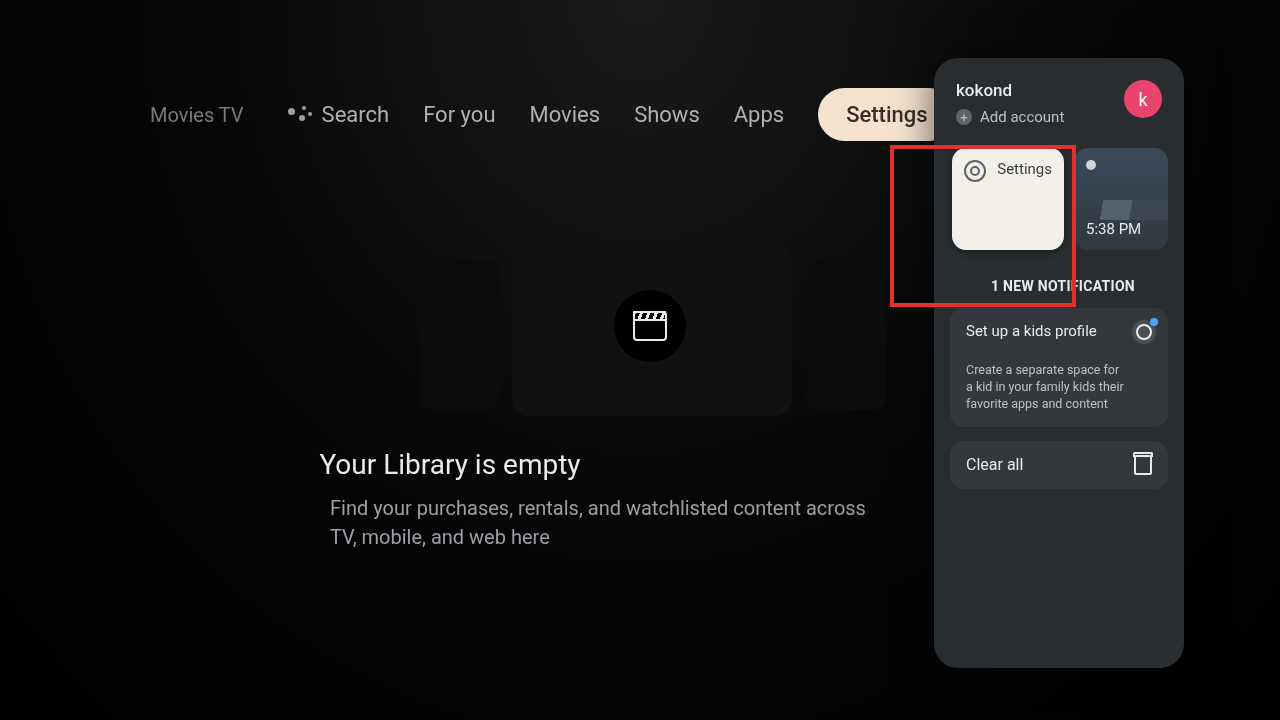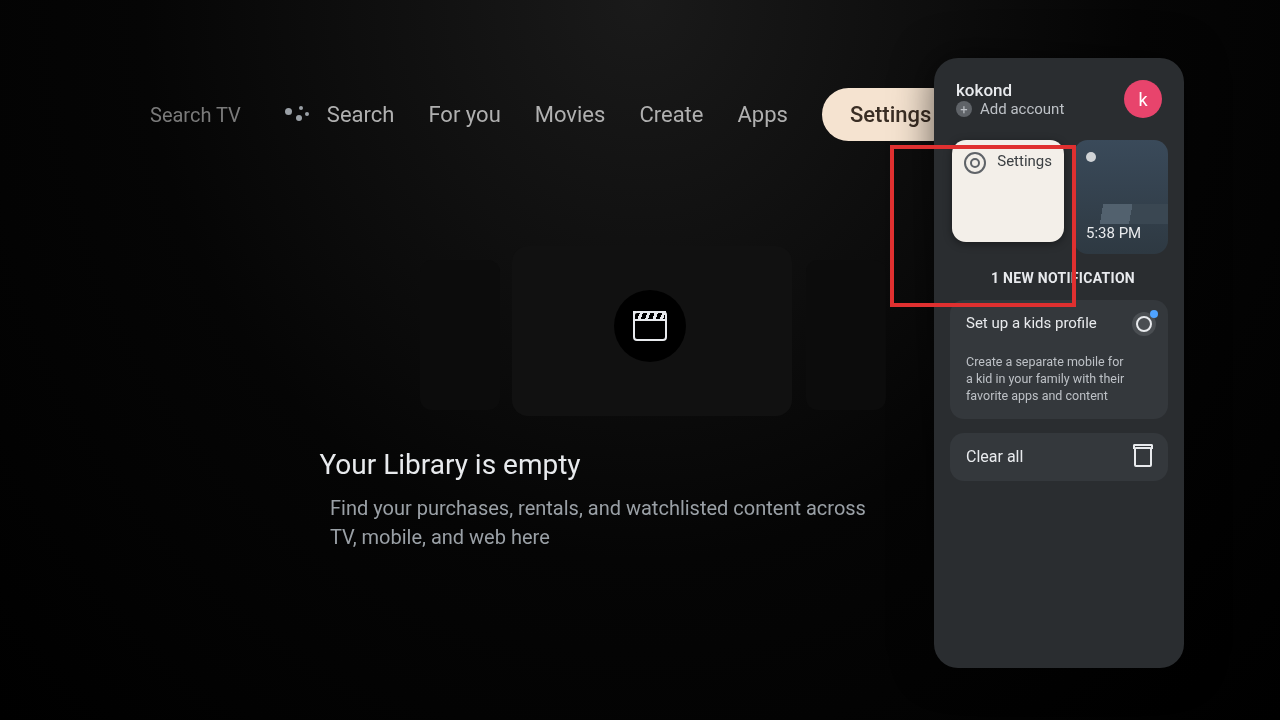--- a/index.html
+++ b/index.html
@@ -1,47 +1,47 @@
 <!DOCTYPE html>
 <html><head>
 <meta charset="utf-8">
 <style>
   html,body{margin:0;padding:0;width:1280px;height:720px;background:#000;font-family:Roboto,Arial,sans-serif;color:#e8eaed;overflow:hidden}
   .screen{position:relative;width:1280px;height:720px;background:radial-gradient(ellipse at 50% 0%,#1a1a1a 0%,#050505 55%,#000 100%)}
   
   .topnav{position:absolute;top:88px;left:150px;display:flex;align-items:center;gap:34px;font-size:22px;color:#b0b0b0}
   .brand{color:#7a7a7a;font-size:20px;margin-right:10px}
-  .nav-item{display:flex;align-items:center;gap:24px;cursor:pointer}
+  .nav-item{display:flex;align-items:center;gap:16px;cursor:pointer}
   .nav-pill{background:#f5e3d0;color:#3a2e24;padding:14px 28px;border-radius:30px;font-weight:500}
   .assistant-icon{display:inline-block;width:18px;height:18px;position:relative}
   .assistant-icon:before{content:"";position:absolute;left:0;top:2px;width:7px;height:7px;border-radius:50%;background:#9aa0a6}
   .assistant-icon:after{content:"";position:absolute;right:0;top:0;width:4px;height:4px;border-radius:50%;background:#9aa0a6;box-shadow:-2px 10px 0 1px #9aa0a6, 6px 6px 0 0 #9aa0a6}
   
   .card-placeholder{position:absolute;top:246px;left:512px;width:280px;height:170px;background:#111;border-radius:16px}
   .card-left{position:absolute;top:260px;left:420px;width:80px;height:150px;background:#0c0c0c;border-radius:12px}
   .card-right{position:absolute;top:260px;left:806px;width:80px;height:150px;background:#0c0c0c;border-radius:12px}
   .movie-circle{position:absolute;top:290px;left:614px;width:72px;height:72px;border-radius:50%;background:#000;display:flex;align-items:center;justify-content:center}
   .clapper{width:30px;height:26px;border:2px solid #e8eaed;border-radius:4px;position:relative}
   .clapper:before{content:"";position:absolute;top:-2px;left:-2px;right:-2px;height:8px;border-bottom:2px solid #e8eaed;background:repeating-linear-gradient(110deg,#e8eaed 0 3px,transparent 3px 7px)}
   .lib-title{position:absolute;top:448px;left:0;width:900px;text-align:center;font-size:28px;color:#e8eaed}
   .lib-sub{position:absolute;top:494px;left:330px;width:560px;text-align:left;font-size:20px;color:#9aa0a6;line-height:1.45}
   
   .panel{position:absolute;top:58px;right:96px;width:250px;height:610px;background:#2a2d30;border-radius:24px;padding:0;box-shadow:0 0 40px rgba(0,0,0,.6)}
   .account{padding:22px 22px 10px 22px;display:flex;justify-content:space-between;align-items:flex-start}
-  .acct-left{display:flex;flex-direction:column;}
+  .acct-left{display:flex;flex-direction:column;gap:8px}
   .acct-name{font-size:17px;color:#e8eaed;font-weight:500}
   .add-acct{display:flex;align-items:center;gap:8px;color:#bdc1c6;font-size:15px}
   .plus-circ{width:16px;height:16px;border-radius:50%;background:#5f6368;display:flex;align-items:center;justify-content:center;font-size:13px;line-height:1}
   .avatar{width:38px;height:38px;border-radius:50%;background:#e8446c;color:#fff;display:flex;align-items:center;justify-content:center;font-size:18px}
   .tile-row{position:relative;margin:12px 16px 0 16px;height:108px}
   .settings-tile{position:absolute;left:2px;top:0;width:112px;height:102px;background:#f3efe9;border-radius:14px;padding:12px;box-sizing:border-box;display:flex;flex-direction:row;justify-content:space-between;color:#3c4043;box-shadow:0 2px 8px rgba(0,0,0,.4)}
   .gear{width:18px;height:18px;border:2px solid #5f6368;border-radius:50%;position:relative}
   .gear:before{content:"";position:absolute;inset:4px;border:2px solid #5f6368;border-radius:50%}
   .settings-label{font-size:15px}
-  .weather-tile{position:absolute;left:124px;top:0;right:0;height:114px;border-radius:14px;background:linear-gradient(180deg,#3a4a5a 0%,#2e3942 100%);padding:12px;box-sizing:border-box;display:flex;flex-direction:column;justify-content:space-between;color:#e8eaed;overflow:hidden}
+  .weather-tile{position:absolute;left:124px;top:0;right:0;height:102px;border-radius:14px;background:linear-gradient(180deg,#3a4a5a 0%,#2e3942 100%);padding:12px;box-sizing:border-box;display:flex;flex-direction:column;justify-content:space-between;color:#e8eaed;overflow:hidden}
   .sun{width:10px;height:10px;border-radius:50%;background:#d0d3d6}
   .mtn{position:absolute;bottom:30px;left:0;right:0;height:20px;background:linear-gradient(100deg,transparent 0 30%,#52616e 30% 60%,#3a4752 60% 100%)}
   .time{font-size:15px;position:relative;z-index:1}
   .highlight-box{position:absolute;border:4px solid #e03030;top:145px;left:890px;width:178px;height:154px;pointer-events:none}
   .notif{margin:22px 0 0 8px;text-align:center;font-size:14px;font-weight:700;letter-spacing:.3px;color:#e8eaed}
   .card{margin:14px 16px 0 16px;background:#34383c;border-radius:14px;padding:14px 16px;position:relative}
   .card-title{font-size:15px;color:#e8eaed;margin-bottom:22px}
   .card-body{font-size:12.5px;color:#bdc1c6;line-height:1.35;padding-right:26px}
   .card-icon{position:absolute;right:12px;top:12px;width:24px;height:24px;border-radius:50%;background:#4a4e52;display:flex;align-items:center;justify-content:center}
   .card-icon:after{content:"";position:absolute;top:-2px;right:-2px;width:8px;height:8px;border-radius:50%;background:#4fa3ff}
@@ -49,28 +49,28 @@
   .clear-card{display:flex;align-items:center;justify-content:space-between}
   .trash{width:14px;height:16px;border:2px solid #e8eaed;border-radius:2px;position:relative}
   .trash:before{content:"";position:absolute;top:-5px;left:-3px;right:-3px;height:3px;border:2px solid #e8eaed;border-bottom:none;border-radius:2px 2px 0 0}
 </style>
 </head>
 <body>
 
 <div class="screen">
 
   <div class="topnav">
-    <span class="brand">Search TV</span>
+    <span class="brand">Movies TV</span>
     <span class="nav-item">
       <span class="assistant-icon"></span>
       <span>Search</span>
     </span>
     <span class="nav-item">For you</span>
     <span class="nav-item">Movies</span>
-    <span class="nav-item">Create</span>
+    <span class="nav-item">Shows</span>
     <span class="nav-item">Apps</span>
     <span class="nav-item nav-pill">Settings</span>
   </div>
 
   <div class="card-left"></div>
   <div class="card-placeholder"></div>
   <div class="card-right"></div>
   <div class="movie-circle">
     <div class="clapper"></div>
   </div>
@@ -101,21 +101,21 @@
       </div>
     </div>
 
     <div class="notif">1 NEW NOTIFICATION</div>
 
     <div class="card">
       <div class="card-icon">
           <div class="person"></div>
         </div>
       <div class="card-title">Set up a kids profile</div>
-      <div class="card-body">Create a separate mobile for a kid in your family with their favorite apps and content</div>
+      <div class="card-body">Create a separate space for a kid in your family kids their favorite apps and content</div>
     </div>
 
     <div class="card clear-card">
       <span>Clear all</span>
       <span class="trash"></span>
     </div>
   </div>
 
   <div class="highlight-box"></div>
 

